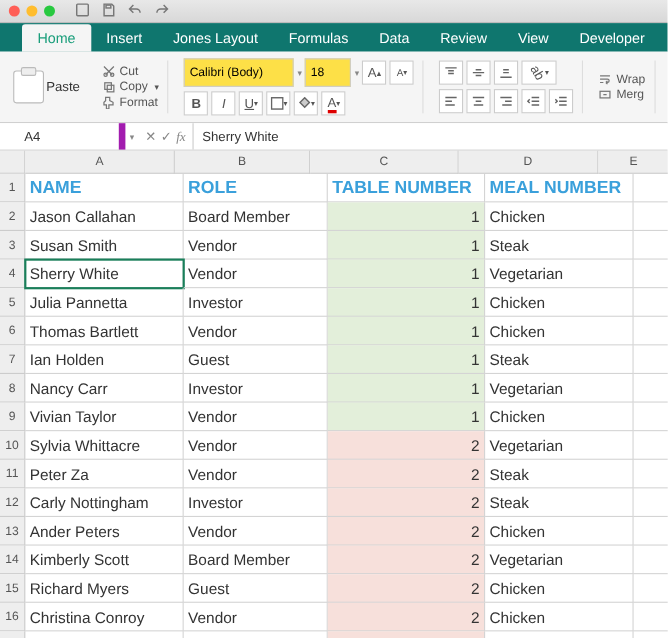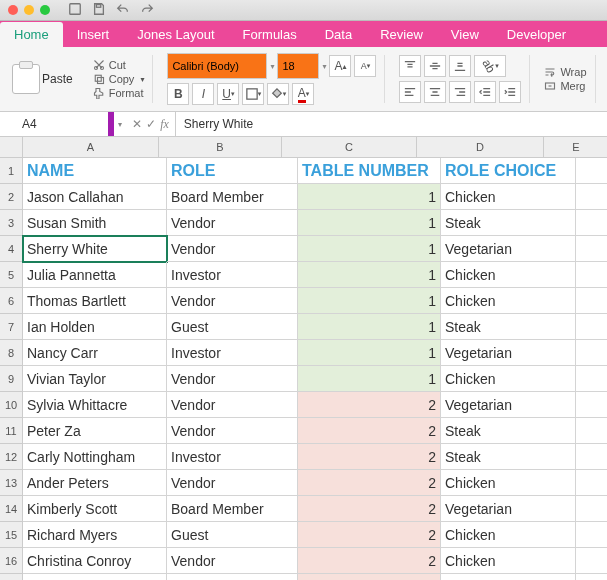--- a/index.html
+++ b/index.html
@@ -1,32 +1,32 @@
 <!DOCTYPE html>
 <html><head>
 <meta charset="utf-8">
 <style>
 html,body{margin:0;padding:0;font-family:"Helvetica Neue",Arial,sans-serif;font-size:12px;background:#fff;color:#333;width:607px;height:580px;overflow:hidden}
 .titlebar{height:20px;background:linear-gradient(#e8e8e8,#d8d8d8);display:flex;align-items:center;padding:0 8px;gap:6px;border-bottom:1px solid #bbb}
 .tb-dot{width:10px;height:10px;border-radius:50%}
 .tb-red{background:#ff5f57}.tb-yel{background:#ffbd2e}.tb-grn{background:#28c940}
 .tb-icons{display:flex;gap:10px;margin-left:12px;color:#666}
 .tb-icons svg{width:14px;height:14px;stroke:#777;fill:none;stroke-width:1.5}
-.ribbon-tabs{height:26px;background:#ec4899;display:flex;align-items:flex-end;padding-left:0;color:#fff;font-size:13px}
+.ribbon-tabs{height:26px;background:#0f766e;display:flex;align-items:flex-end;padding-left:20px;color:#fff;font-size:13px}
 .rtab{padding:5px 14px;cursor:pointer}
 .rtab.active{background:#f5f5f5;color:#1a9e7b;border-radius:3px 3px 0 0;font-weight:500}
 .ribbon{height:56px;background:#f5f5f5;border-bottom:1px solid #ccc;display:flex;align-items:center;padding:4px 6px;gap:6px;overflow:hidden}
 .rgroup{display:flex;flex-direction:column;gap:2px;border-right:1px solid #ddd;padding:0 8px;height:48px;justify-content:center}
 .rbtn{font-size:11px;color:#555;display:flex;align-items:center;gap:4px;cursor:pointer}
 .rbtn svg{width:12px;height:12px;stroke:#777;fill:none;stroke-width:1.5}
 .paste-big{display:flex;flex-direction:row;align-items:center;gap:2px;padding:0 6px;cursor:pointer}
 .paste-big .clip{width:26px;height:28px;border:1px solid #bbb;border-radius:3px;background:#fff;position:relative}
 .paste-big .clip:before{content:"";position:absolute;top:-4px;left:6px;width:12px;height:6px;border:1px solid #bbb;border-radius:2px;background:#eee}
 .font-row{display:flex;gap:3px;align-items:center}
-.font-select{border:1px solid #ccc;background:#f97316;font-size:11px;padding:2px 4px;height:20px}
+.font-select{border:1px solid #ccc;background:#fde047;font-size:11px;padding:2px 4px;height:20px}
 .font-name{width:90px}
 .font-size{width:32px}
 .sq{width:20px;height:20px;border:1px solid #ccc;background:#fff;display:flex;align-items:center;justify-content:center;font-size:12px;cursor:pointer;color:#555}
 .sq svg{width:12px;height:12px;stroke:#666;fill:none;stroke-width:1.5}
 .formula-bar{height:24px;border-bottom:1px solid #ccc;display:flex;align-items:center;background:#fff}
 .namebox{width:64px;border-right:6px solid #a21caf;padding:0 22px;font-size:12px;height:100%;display:flex;align-items:center}
 .fb-btns{display:flex;gap:4px;padding:0 6px;border-right:1px solid #ccc;height:100%;align-items:center;color:#888}
 .fb-btns span{cursor:pointer;font-size:12px}
 .fx{font-style:italic;font-family:Georgia,serif}
 .fb-val{padding:0 8px;font-size:12px}
@@ -258,21 +258,21 @@
           <div class="rh rh-h">14</div>
           <div class="rh rh-h">15</div>
           <div class="rh rh-h">16</div>
           <div class="rh rh-h">17</div>
         </div>
       <div id="cells" style="display:flex;flex-direction:column">
           <div class="grow">
             <div class="cell cw-A rh-h hdr-cell">NAME</div>
             <div class="cell cw-B rh-h hdr-cell">ROLE</div>
             <div class="cell cw-C rh-h hdr-cell">TABLE NUMBER</div>
-            <div class="cell cw-D rh-h hdr-cell">ROLE CHOICE</div>
+            <div class="cell cw-D rh-h hdr-cell">MEAL NUMBER</div>
             <div class="cell cw-E rh-h hdr-cell"></div>
           </div>
           <div class="grow">
             <div class="cell cw-A rh-h">Jason Callahan</div>
             <div class="cell cw-B rh-h">Board Member</div>
             <div class="cell cw-C rh-h num bg-grn">1</div>
             <div class="cell cw-D rh-h">Chicken</div>
             <div class="cell cw-E rh-h"></div>
           </div>
           <div class="grow">

